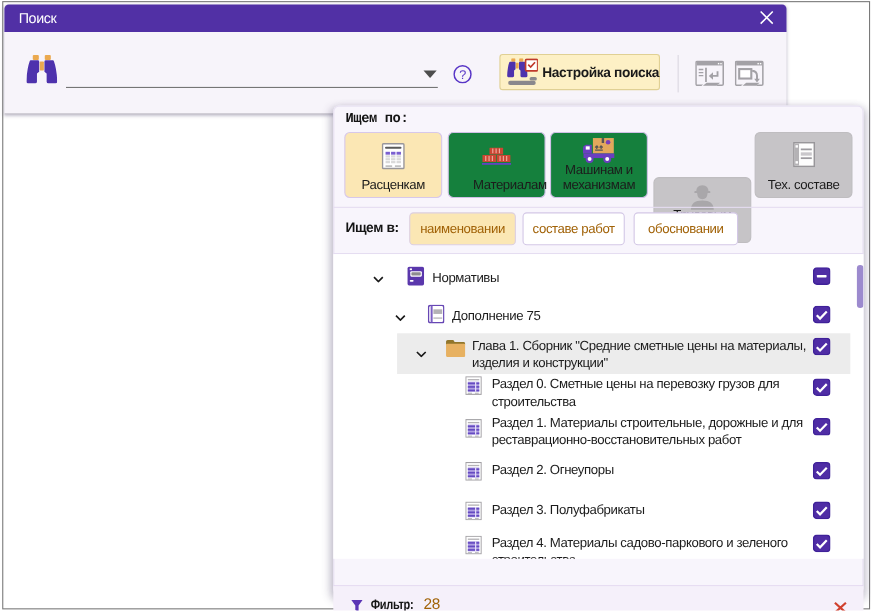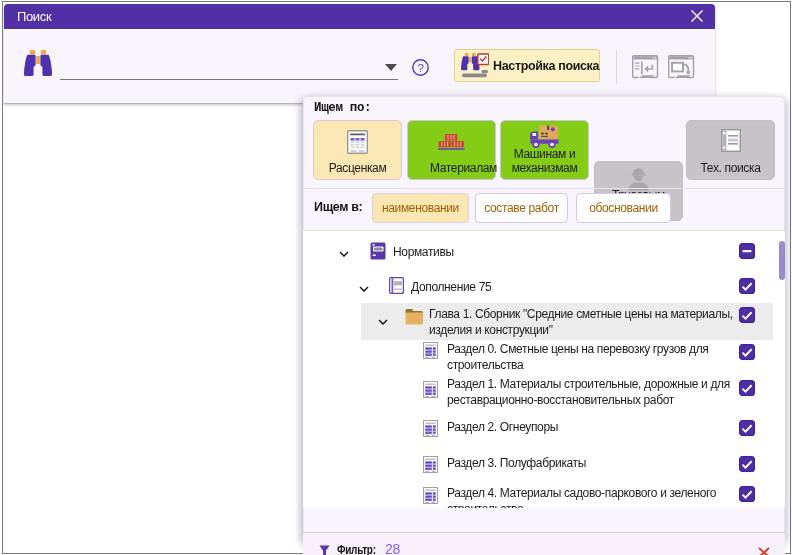--- a/index.html
+++ b/index.html
@@ -11,21 +11,21 @@
   
   .dialog { position:absolute; left:4px; top:4px; width:711px; height:100px; background:#f7f4fa;
             border-radius:4px 4px 0 0; border-bottom:1px solid #b7b3bc; box-shadow:0 1px 3px rgba(60,50,90,.30); }
   .titlebar { position:absolute; left:0; top:0; width:100%; height:25px; background:#5130a5; border-radius:4px 4px 0 0; }
   .titletext { position:absolute; left:13px; top:5px; color:#fff; font-size:13px; }
 
   
   .panel { position:absolute; left:303px; top:96px; width:482px; height:447px; background:#f8f5fc;
            border-radius:5px 5px 8px 8px; box-shadow:-3px 3px 8px rgba(70,60,100,.30), 3px 3px 8px rgba(70,60,100,.22); outline:1px solid #e8e2f2; outline-offset:-1px; }
   .lbl { font-weight:bold; font-size:12.5px; color:#141414; position:absolute; }
-  .catbtn { position:absolute; top:24px; height:60px; width:89px; border:1px solid #cfc0e6; border-radius:5px; background:#84cc16; }
+  .catbtn { position:absolute; top:24px; height:60px; width:89px; border:1px solid #cfc0e6; border-radius:5px; background:#15803d; }
   .catbtn .cap { position:absolute; bottom:4px; width:100%; text-align:center; font-size:12px; color:#1c1c1c; line-height:13.5px; }
   .catbtn .ic { position:absolute; top:6px; left:0; width:100%; text-align:center; }
   .catbtn.sel { background:#fbe7b4; border-color:#d7c8ea; }
   .catbtn.dis { background:#c6c4c7; border-color:#bfbdc0; }
   .inbtn { position:absolute; top:97px; height:30px; border:1px solid #d3c7e6; border-radius:4px; background:#fff;
            font-size:12px; color:#a16207; text-align:center; line-height:28px; }
   .inbtn.sel { background:#fbe7b4; border-color:#dccfe2; }
   .divider { position:absolute; left:0; width:100%; height:1px; background:#e5ddf1; }
 
   .tree { position:absolute; left:0; top:135px; width:100%; height:277px; background:#fff; overflow:hidden; }
@@ -188,21 +188,21 @@
     <div class="catbtn dis" style="left:383px;">
       <span class="ic" style="top:8px;"><svg width="20" height="23" viewBox="0 0 20 23">
         <rect x="0.7" y="0.7" width="18.6" height="21.6" fill="#fdfdfd" stroke="#98969a" stroke-width="1.4"></rect>
         <rect x="1.4" y="1.4" width="4" height="20.2" fill="#b4b2b5"></rect>
         <rect x="2.2" y="3" width="2.2" height="2.2" fill="#fff"></rect>
         <rect x="2.2" y="17.5" width="2.2" height="2.2" fill="#fff"></rect>
         <rect x="7" y="6" width="10" height="1.6" fill="#9d9ba0"></rect>
         <rect x="7" y="9.5" width="10" height="3" fill="#c9c7cb"></rect>
         <rect x="7" y="14" width="10" height="1.6" fill="#9d9ba0"></rect>
       </svg></span>
-      <span class="cap">Тех. поиска</span>
+      <span class="cap">Тех. составе</span>
     </div>
 
     <div class="divider" style="top:92px;"></div>
     <div class="lbl" style="left:11px; top:104px;">Ищем в:</div>
     <div class="inbtn sel" style="left:69px; width:97px;">наименовании</div>
     <div class="inbtn" style="left:172px; width:93px;">составе работ</div>
     <div class="inbtn" style="left:273px; width:95px;">обосновании</div>
     <div class="divider" style="top:134px;"></div>
 
     <div class="tree">
@@ -348,18 +348,18 @@
       </svg>
 
       <div class="thumb"></div>
     </div>
 
     <div class="footer">
       <svg class="abs" style="left:15.5px; top:12px;" width="11" height="12" viewBox="0 0 11 12">
         <path d="M0.4 0.4 L10.6 0.4 L7 5.4 L7 11.6 L4 9.5 L4 5.4 Z" fill="#5b35b5"></path>
       </svg>
       <span class="lbl" style="left:34px; top:10px; transform:scaleX(0.8); transform-origin:left;">Фильтр:</span>
-      <span class="abs" style="left:82px; top:7.5px; font-size:14px; color:#8b5cf6;">28</span>
+      <span class="abs" style="left:82px; top:7.5px; font-size:14px; color:#a16207;">28</span>
       <svg class="abs" style="left:455px; top:14px;" width="12" height="11" viewBox="0 0 12 11">
         <path d="M1 1 L11 10 M11 1 L1 10" stroke="#d0402e" stroke-width="2"></path>
       </svg>
     </div>
   </div>
 
 </body></html>

